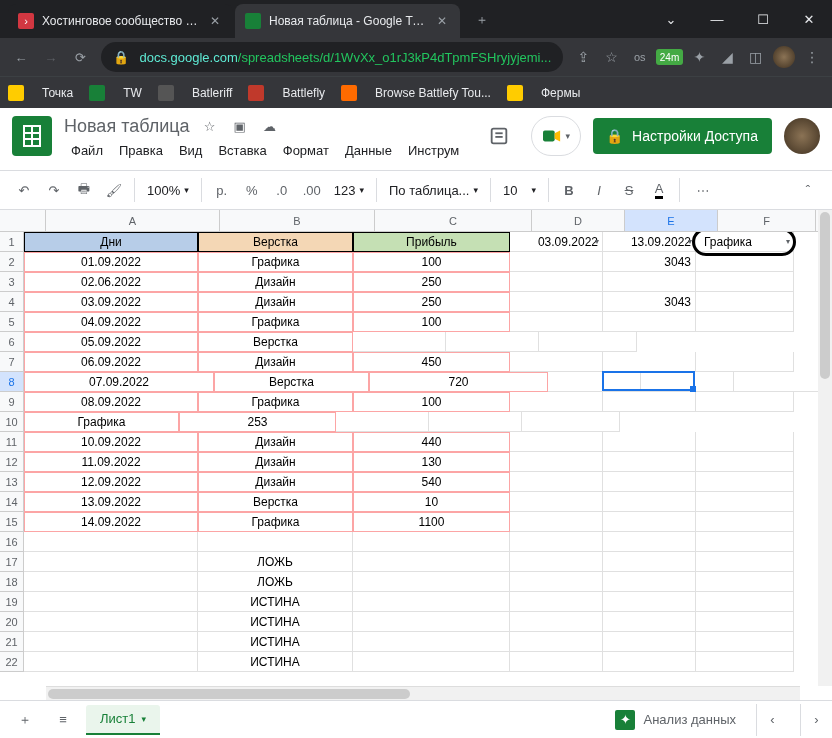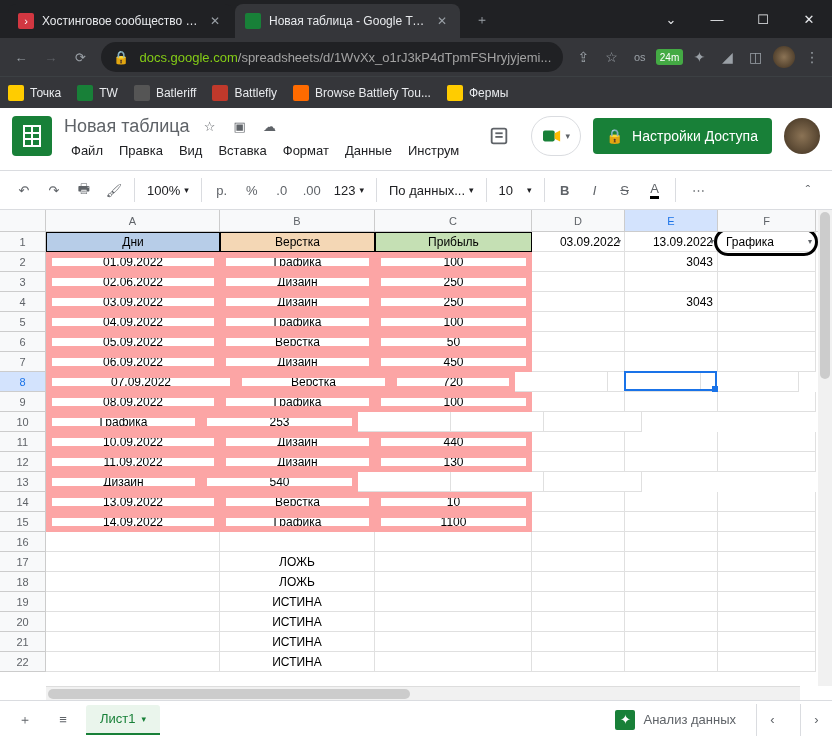--- a/index.html
+++ b/index.html
@@ -14,27 +14,27 @@
 .tab-close { width:16px; height:16px; display:flex; align-items:center; justify-content:center; color:#9aa0a6; margin-left:6px; }
 .new-tab { width:28px; height:28px; display:flex; align-items:center; justify-content:center; color:#9aa0a6; margin-left:6px; margin-bottom:4px; }
 .window-controls { margin-left:auto; display:flex; height:38px; }
 .win-btn { width:46px; display:flex; align-items:center; justify-content:center; color:#e8eaed; }
 
 .addr-bar { height:38px; background:#35363a; display:flex; align-items:center; padding:0 8px; gap:4px; }
 .nav-btn { width:32px; height:32px; display:flex; align-items:center; justify-content:center; color:#9aa0a6; border-radius:50%; }
 .nav-btn.disabled { opacity:0.4; }
 .url-field { flex:1; height:30px; background:#202124; border-radius:15px; display:flex; align-items:center; padding:0 12px; color:#e8eaed; font-size:13px; margin:0 4px; }
 .url-field .lock { margin-right:10px; color:#9aa0a6; }
-.url-domain { color:#84cc16; }
-.url-path { color:#a3a3a3; white-space:nowrap; overflow:hidden; text-overflow:ellipsis; }
+.url-domain { color:#5eead4; }
+.url-path { color:#22c55e; white-space:nowrap; overflow:hidden; text-overflow:ellipsis; }
 .ext-btn { width:30px; height:30px; display:flex; align-items:center; justify-content:center; color:#9aa0a6; font-size:14px; }
 .ext-badge { background:#4a4; color:#fff; font-size:10px; border-radius:3px; padding:0 4px; height:16px; display:flex; align-items:center; }
 
 .bookmarks { height:32px; background:#35363a; display:flex; align-items:center; padding:0 8px; gap:16px; border-top:1px solid #3c4043; }
-.bm { display:flex; align-items:center; gap:6px; color:#e8eaed; font-size:12px; }
+.bm { display:flex; align-items:center; gap:18px; color:#e8eaed; font-size:12px; }
 .bm-icon { width:16px; height:16px; border-radius:2px; }
 
 
 .app { background:#fff; height:630px; display:flex; flex-direction:column; }
 .app-header { display:flex; align-items:flex-start; padding:8px 12px 0; height:62px; }
 .sheets-logo { width:40px; height:40px; background:#188038; border-radius:4px; display:flex; align-items:center; justify-content:center; margin-right:12px; }
 .sheets-logo svg { fill:#fff; }
 .title-area { flex:1; }
 .doc-title-row { display:flex; align-items:center; gap:10px; }
 .doc-title { font-size:18px; color:#5f6368; }
@@ -71,21 +71,21 @@
 .grid-body { display:flex; flex:1; overflow:hidden; }
 .row-headers { width:46px; background:#f8f9fa; }
 .rh { height:20px; border-bottom:1px solid #ccc; border-right:1px solid #ccc; display:flex; align-items:center; justify-content:center; color:#5f6368; font-size:11px; }
 .rh.selected { background:#d3e3fd; color:#1a73e8; }
 
 .cells { position:relative; flex:1; }
 .row { display:flex; height:20px; }
 .cell { border-right:1px solid #e0e0e0; border-bottom:1px solid #e0e0e0; padding:0 4px; display:flex; align-items:center; font-size:12px; overflow:hidden; white-space:nowrap; }
 .cell.center { justify-content:center; }
 .cell.right { justify-content:flex-end; }
-.cell.bordered { border:6px solid #fca5a5; }
+.cell.bordered { border:1px solid #fca5a5; }
 .hdr-dni { background:#b7cde8; justify-content:center; border:1px solid #000; }
 .hdr-proj { background:#f4d7b5; justify-content:center; border:1px solid #000; }
 .hdr-prib { background:#c5e0b4; justify-content:center; border:1px solid #000; }
 .cell.dv { position:relative; }
 .cell.dv::after { content:'▾'; position:absolute; right:3px; font-size:8px; color:#5f6368; }
 
 .active-cell { position:absolute; border:2px solid #1a73e8; pointer-events:none; }
 .active-cell::after { content:''; position:absolute; right:-3px; bottom:-3px; width:6px; height:6px; background:#1a73e8; }
 
 .highlight-box { position:absolute; border:3px solid #000; border-radius:14px; pointer-events:none; }
@@ -239,21 +239,21 @@
     <div class="tb-btn">р.</div>
     <div class="tb-btn">%</div>
     <div class="tb-btn">.0</div>
     <div class="tb-btn">.00</div>
     <div class="tb-dropdown">
         <span>123</span>
         <span style="font-size:9px;">▾</span>
       </div>
     <div class="tb-sep"></div>
     <div class="tb-dropdown">
-        <span>По данных...</span>
+        <span>По таблица...</span>
         <span style="font-size:9px;">▾</span>
       </div>
     <div class="tb-sep"></div>
     <div class="tb-dropdown">
         <span>10</span>
         <span style="font-size:9px;margin-left:10px;">▾</span>
       </div>
     <div class="tb-sep"></div>
     <div class="tb-btn" style="font-weight:bold;">B</div>
     <div class="tb-btn" style="font-style:italic;">I</div>
@@ -341,37 +341,36 @@
                 <div class="cell center bordered" style="width: 174px;">04.09.2022</div>
                 <div class="cell center bordered" style="width: 155px;">Графика</div>
                 <div class="cell center bordered" style="width: 157px;">100</div>
                 <div class="cell " style="width: 93px;"></div>
                 <div class="cell right" style="width: 93px;"></div>
                 <div class="cell " style="width: 98px;"></div>
               </div>
               <div class="row">
                 <div class="cell center bordered" style="width: 174px;">05.09.2022</div>
                 <div class="cell center bordered" style="width: 155px;">Верстка</div>
-                <div class="cell center bordered" style="width: 157px;">50</div>
                 <div class="cell " style="width: 93px;"></div>
                 <div class="cell right" style="width: 93px;"></div>
                 <div class="cell " style="width: 98px;"></div>
               </div>
               <div class="row">
                 <div class="cell center bordered" style="width: 174px;">06.09.2022</div>
                 <div class="cell center bordered" style="width: 155px;">Дизайн</div>
                 <div class="cell center bordered" style="width: 157px;">450</div>
                 <div class="cell " style="width: 93px;"></div>
                 <div class="cell right" style="width: 93px;"></div>
                 <div class="cell " style="width: 98px;"></div>
               </div>
               <div class="row">
                 <div class="cell center bordered" style="width: 190px;">07.09.2022</div>
                 <div class="cell center bordered" style="width: 155px;">Верстка</div>
-                <div class="cell center bordered" style="width: 124px;">720</div>
+                <div class="cell center bordered" style="width: 179px;">720</div>
                 <div class="cell " style="width: 93px;"></div>
                 <div class="cell right" style="width: 93px;"></div>
                 <div class="cell " style="width: 98px;"></div>
               </div>
               <div class="row">
                 <div class="cell center bordered" style="width: 174px;">08.09.2022</div>
                 <div class="cell center bordered" style="width: 155px;">Графика</div>
                 <div class="cell center bordered" style="width: 157px;">100</div>
                 <div class="cell " style="width: 93px;"></div>
                 <div class="cell right" style="width: 93px;"></div>
@@ -394,20 +393,21 @@
               </div>
               <div class="row">
                 <div class="cell center bordered" style="width: 174px;">11.09.2022</div>
                 <div class="cell center bordered" style="width: 155px;">Дизайн</div>
                 <div class="cell center bordered" style="width: 157px;">130</div>
                 <div class="cell " style="width: 93px;"></div>
                 <div class="cell right" style="width: 93px;"></div>
                 <div class="cell " style="width: 98px;"></div>
               </div>
               <div class="row">
+                <div class="cell center bordered" style="width: 174px;">12.09.2022</div>
                 <div class="cell center bordered" style="width: 155px;">Дизайн</div>
                 <div class="cell center bordered" style="width: 157px;">540</div>
                 <div class="cell " style="width: 93px;"></div>
                 <div class="cell right" style="width: 93px;"></div>
                 <div class="cell " style="width: 98px;"></div>
               </div>
               <div class="row">
                 <div class="cell center bordered" style="width: 174px;">13.09.2022</div>
                 <div class="cell center bordered" style="width: 155px;">Верстка</div>
                 <div class="cell center bordered" style="width: 157px;">10</div>

